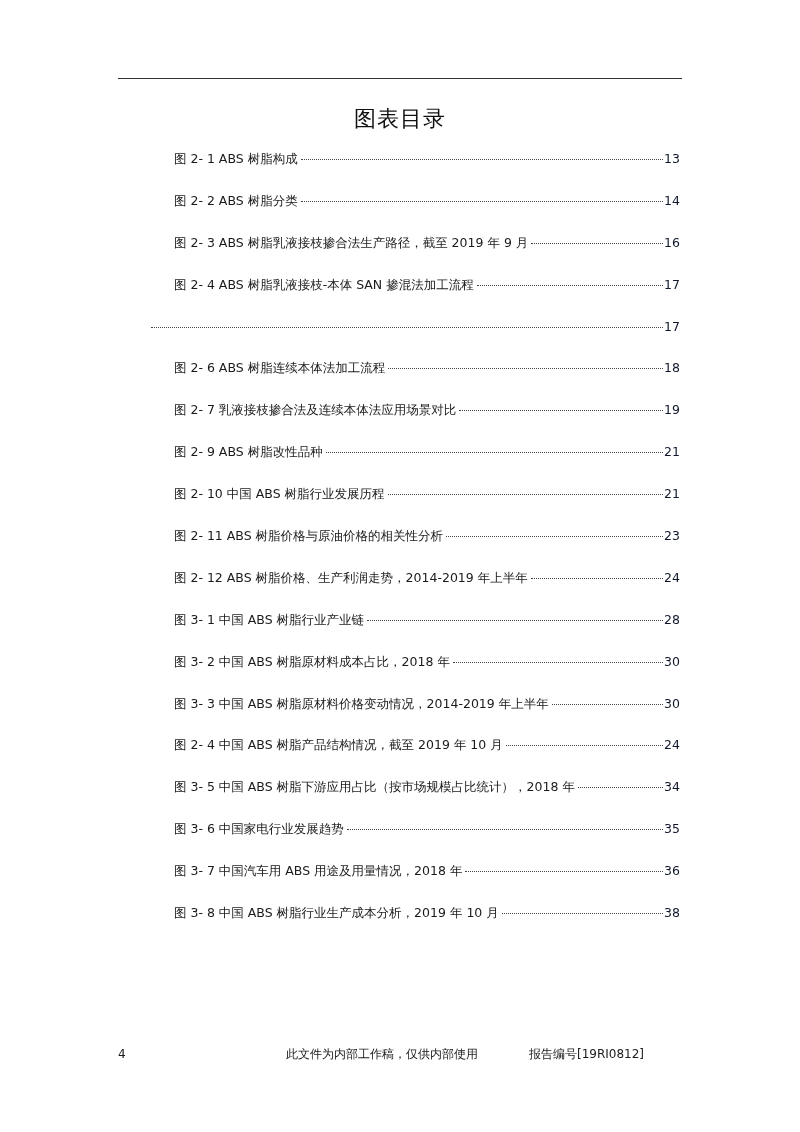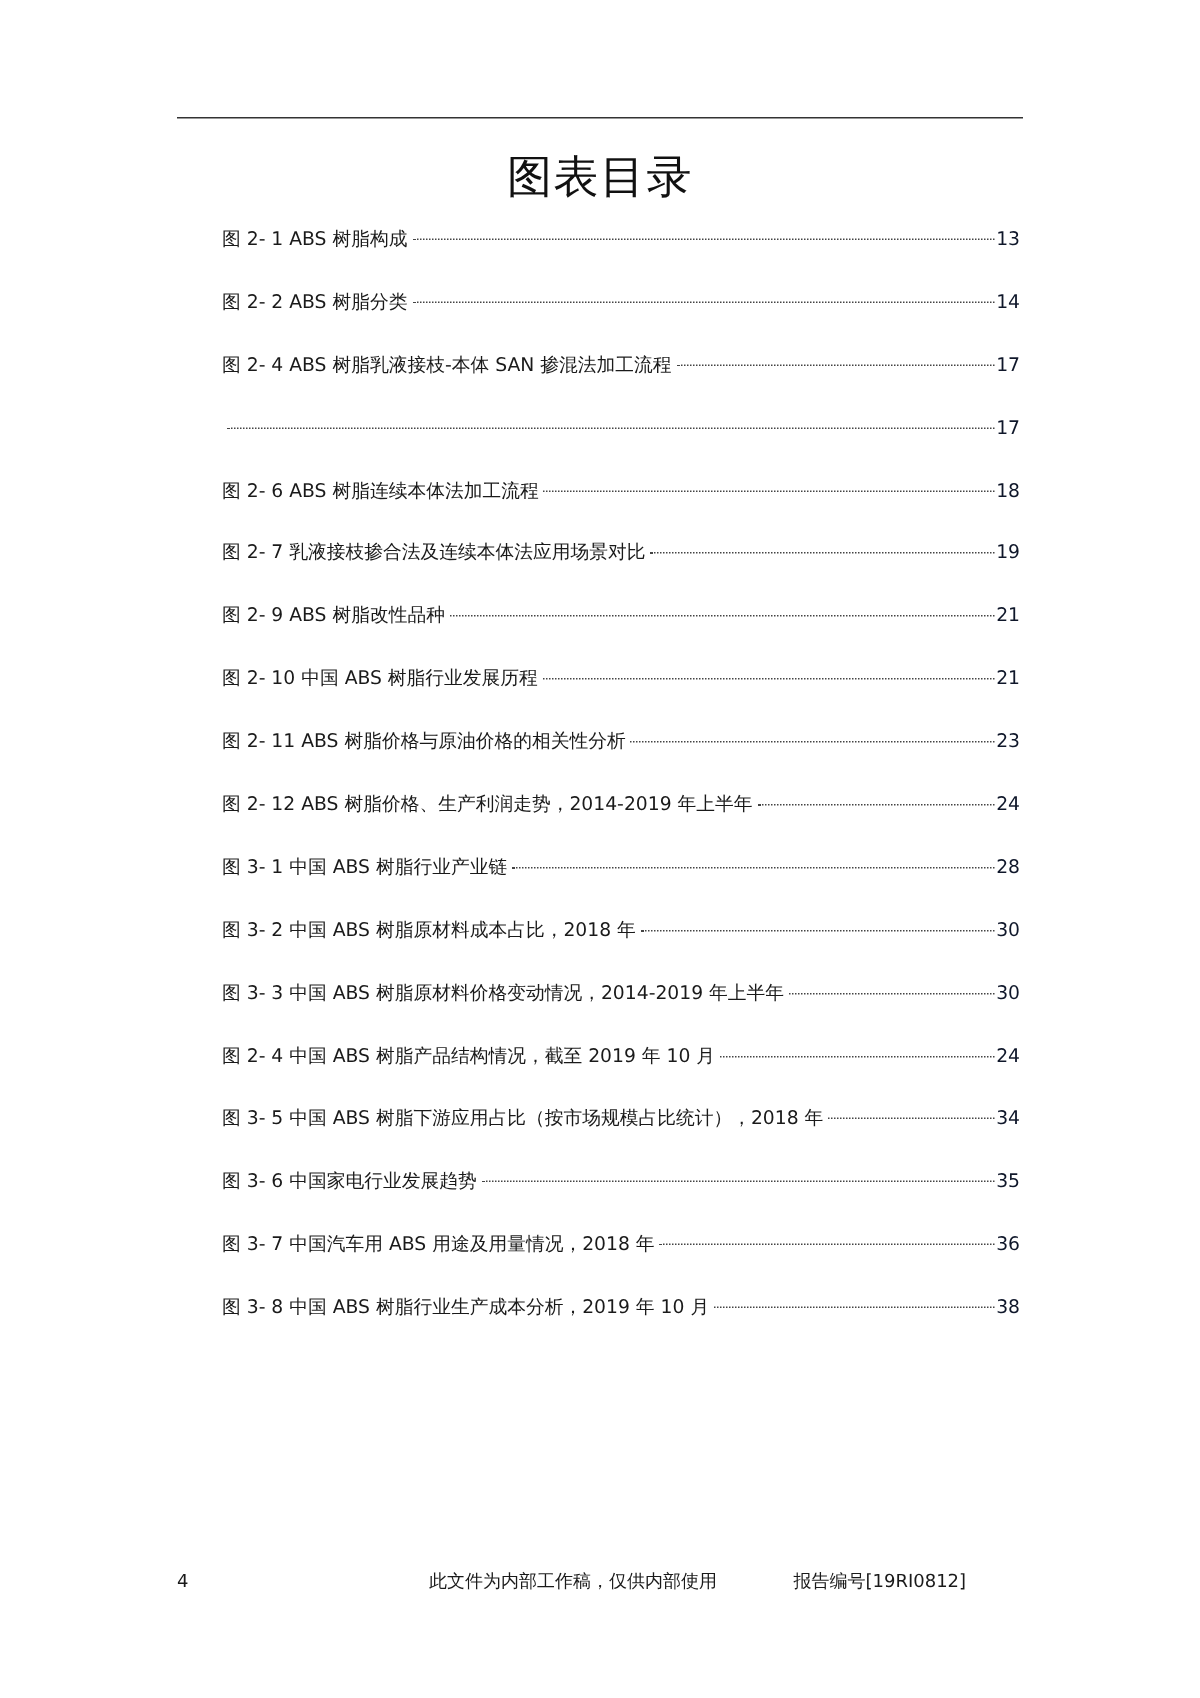--- a/index.html
+++ b/index.html
@@ -22,21 +22,21 @@
       width: 564px;
       height: 0;
       border-top: 1px solid #333333;
     }
     .page-title {
       position: absolute;
       left: 0;
       top: 104px;
       width: 800px;
       text-align: center;
-      font-size: 30px;
+      font-size: 22px;
       line-height: 30px;
       color: #111111;
       letter-spacing: 1px;
     }
     .toc {
       position: absolute;
       left: 148px;
       top: 148px;
       width: 532px;
       margin: 0;
@@ -48,20 +48,21 @@
       align-items: baseline;
       height: 41.9px;
       font-size: 12.5px;
       line-height: 22px;
       white-space: nowrap;
       cursor: pointer;
     }
     .toc-label {
       flex: 0 0 auto;
       color: #1a1a1a;
+      margin-left: 26px;
     }
     .toc-leader {
       flex: 1 1 auto;
       overflow: hidden;
       margin: 0 1px 0 3px;
       position: relative;
       top: -3px;
       height: 1px;
       border-bottom: 1.5px dotted #444444;
     }
@@ -103,20 +104,25 @@
     <span class="toc-label">图 2- 1 ABS 树脂构成</span>
     <span class="toc-leader"></span>
     <span class="toc-page">13</span>
   </li>
   <li class="toc-entry">
     <span class="toc-label">图 2- 2 ABS 树脂分类</span>
     <span class="toc-leader"></span>
     <span class="toc-page">14</span>
   </li>
   <li class="toc-entry">
+    <span class="toc-label">图 2- 3 ABS 树脂乳液接枝掺合法生产路径，截至 2019 年 9 月</span>
+    <span class="toc-leader"></span>
+    <span class="toc-page">16</span>
+  </li>
+  <li class="toc-entry">
     <span class="toc-label">图 2- 4 ABS 树脂乳液接枝-本体 SAN 掺混法加工流程</span>
     <span class="toc-leader"></span>
     <span class="toc-page">17</span>
   </li>
   <li class="toc-entry">
     <span class="toc-leader"></span>
     <span class="toc-page">17</span>
   </li>
   <li class="toc-entry">
     <span class="toc-label">图 2- 6 ABS 树脂连续本体法加工流程</span>

